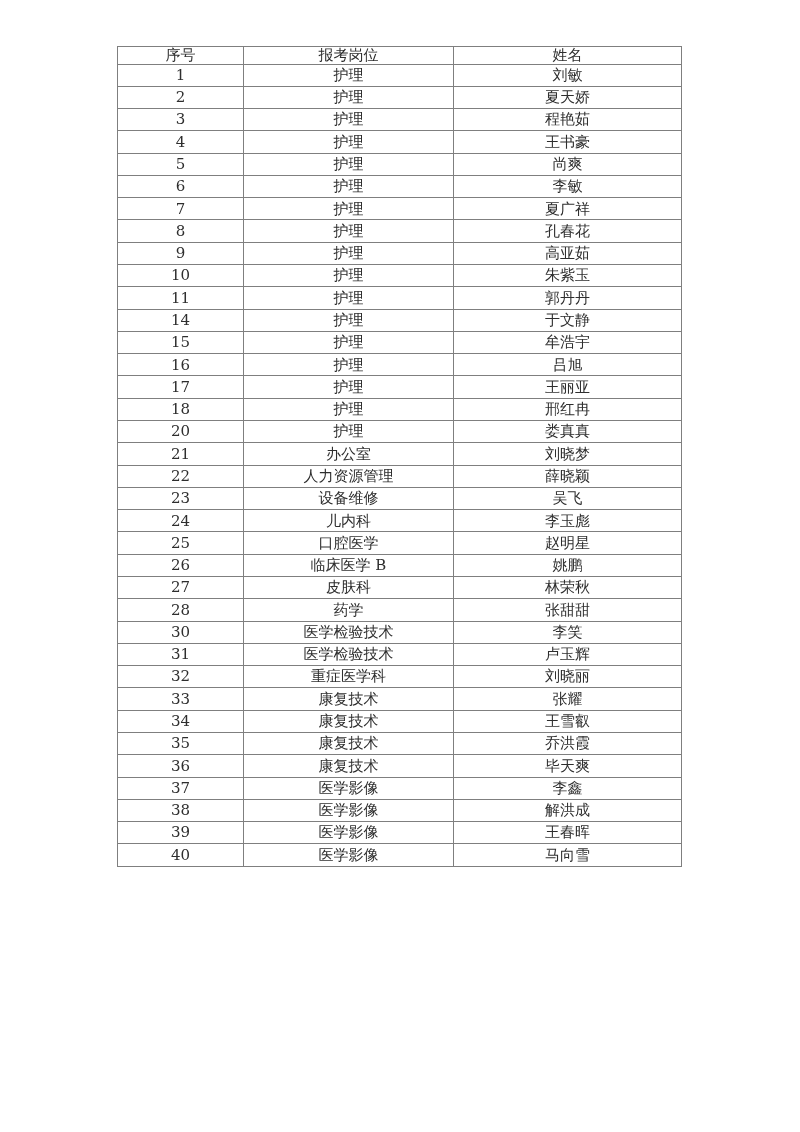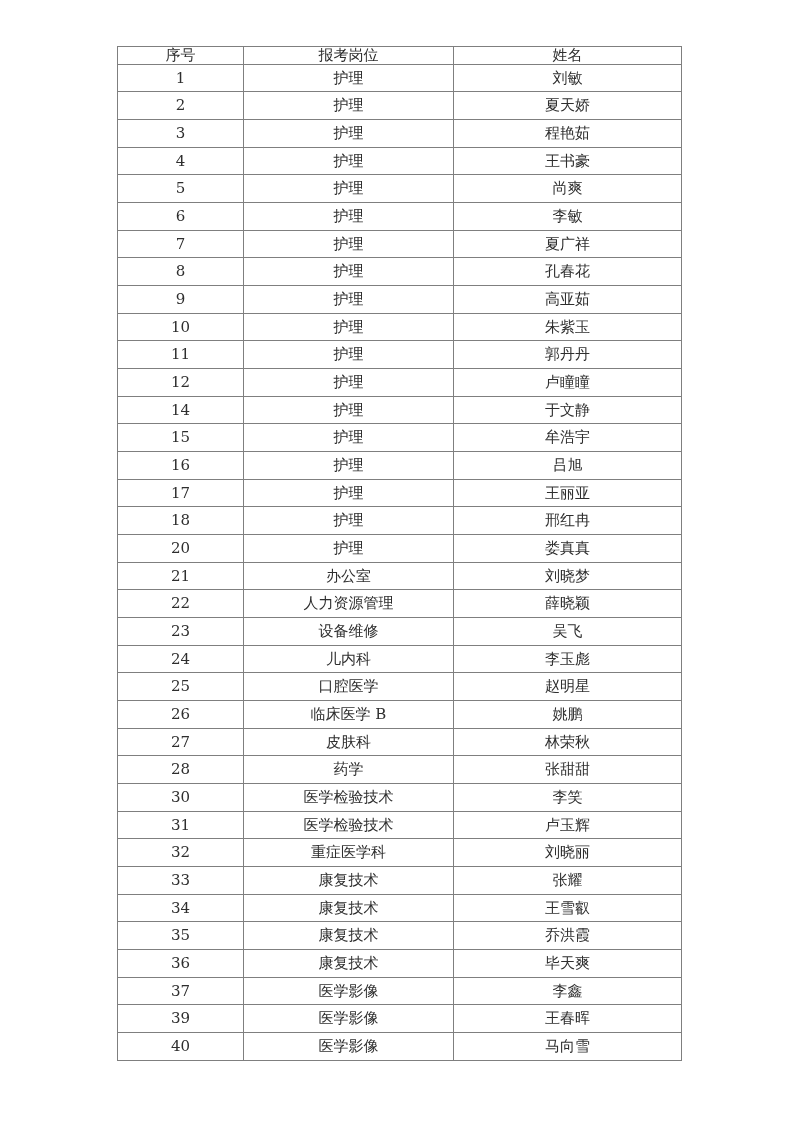--- a/index.html
+++ b/index.html
@@ -13,21 +13,21 @@
     height: 1132px;
     background: #ffffff;
     overflow: hidden;
     font-family: "DejaVu Serif", "Liberation Serif", serif;
   }
   .doc-table {
     position: absolute;
     left: 117px;
     top: 46px;
     width: 564px;
-    height: 1015px;
+    height: 821px;
     border-collapse: collapse;
     table-layout: fixed;
   }
   .doc-table col.col-no   { width: 126px; }
   .doc-table col.col-pos  { width: 210px; }
   .doc-table col.col-name { width: 228px; }
   .doc-table th,
   .doc-table td {
     border: 1px solid #7f7f7f;
     text-align: center;
@@ -108,25 +108,20 @@
           <td>10</td>
           <td>护理</td>
           <td>朱紫玉</td>
         </tr>
         <tr>
           <td>11</td>
           <td>护理</td>
           <td>郭丹丹</td>
         </tr>
         <tr>
-          <td>12</td>
-          <td>护理</td>
-          <td>卢瞳瞳</td>
-        </tr>
-        <tr>
           <td>14</td>
           <td>护理</td>
           <td>于文静</td>
         </tr>
         <tr>
           <td>15</td>
           <td>护理</td>
           <td>牟浩宇</td>
         </tr>
         <tr>
@@ -221,20 +216,25 @@
         </tr>
         <tr>
           <td>36</td>
           <td>康复技术</td>
           <td>毕天爽</td>
         </tr>
         <tr>
           <td>37</td>
           <td>医学影像</td>
           <td>李鑫</td>
+        </tr>
+        <tr>
+          <td>38</td>
+          <td>医学影像</td>
+          <td>解洪成</td>
         </tr>
         <tr>
           <td>39</td>
           <td>医学影像</td>
           <td>王春晖</td>
         </tr>
         <tr>
           <td>40</td>
           <td>医学影像</td>
           <td>马向雪</td>

